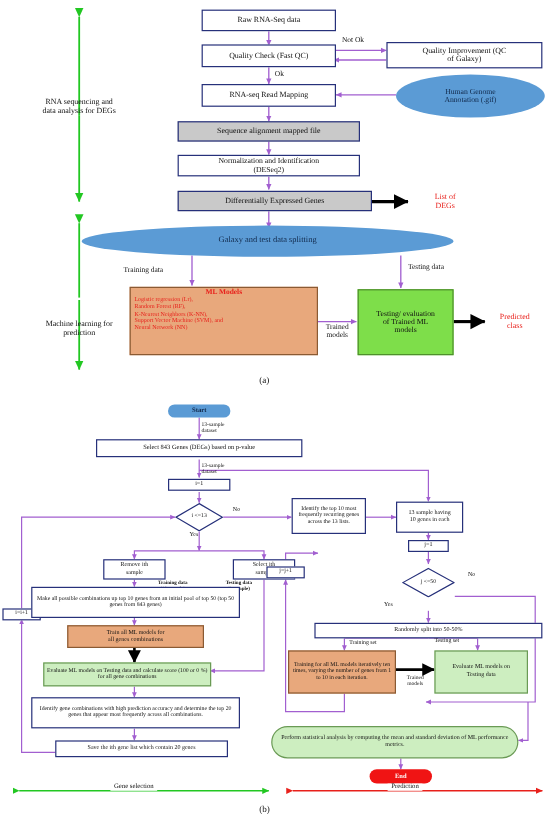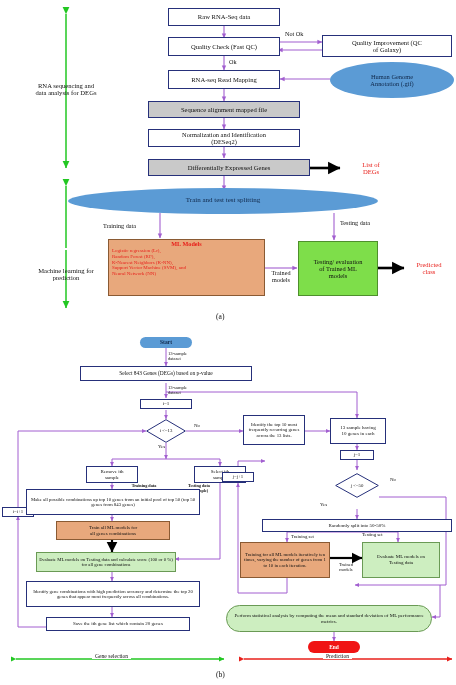--- a/index.html
+++ b/index.html
@@ -179,21 +179,21 @@
     <span>(DESeq2)</span>
   </div>
 
   <div class="node gray" style="left:148px;top:159px;width:162px;height:17px;font-size:6.6px;">Differentially Expressed Genes</div>
 
   <div class="node txt-red" style="left:344px;top:158px;width:54px;height:20px;flex-direction:column;font-size:6.6px;">
     <span>List of</span>
     <span>DEGs</span>
   </div>
 
-  <div class="node bluefill ellipse" style="left:68px;top:188px;width:310px;height:26px;font-size:7px;">Train and test test splitting</div>
+  <div class="node bluefill ellipse" style="left:68px;top:188px;width:310px;height:26px;font-size:7px;">Galaxy and test data splitting</div>
 
   <div class="lbl" style="left:103px;top:222px;font-size:6.2px;">Training data</div>
   <div class="lbl" style="left:340px;top:219px;font-size:6.2px;">Testing data</div>
 
   <div class="node orange" style="left:108px;top:239px;width:157px;height:57px;flex-direction:column;
               align-items:flex-start;justify-content:flex-start;padding:1px 3px;">
     <div class="txt-red bold" style="width:100%;text-align:center;font-size:6.2px;margin-bottom:0.5px;">ML Models</div>
     <div class="txt-red" style="font-size:5px;">Logistic regression (Lr),</div>
     <div class="txt-red" style="font-size:5px;">Random Forest (RF),</div>
     <div class="txt-red" style="font-size:5px;">K-Nearest Neighbors (K-NN),</div>

